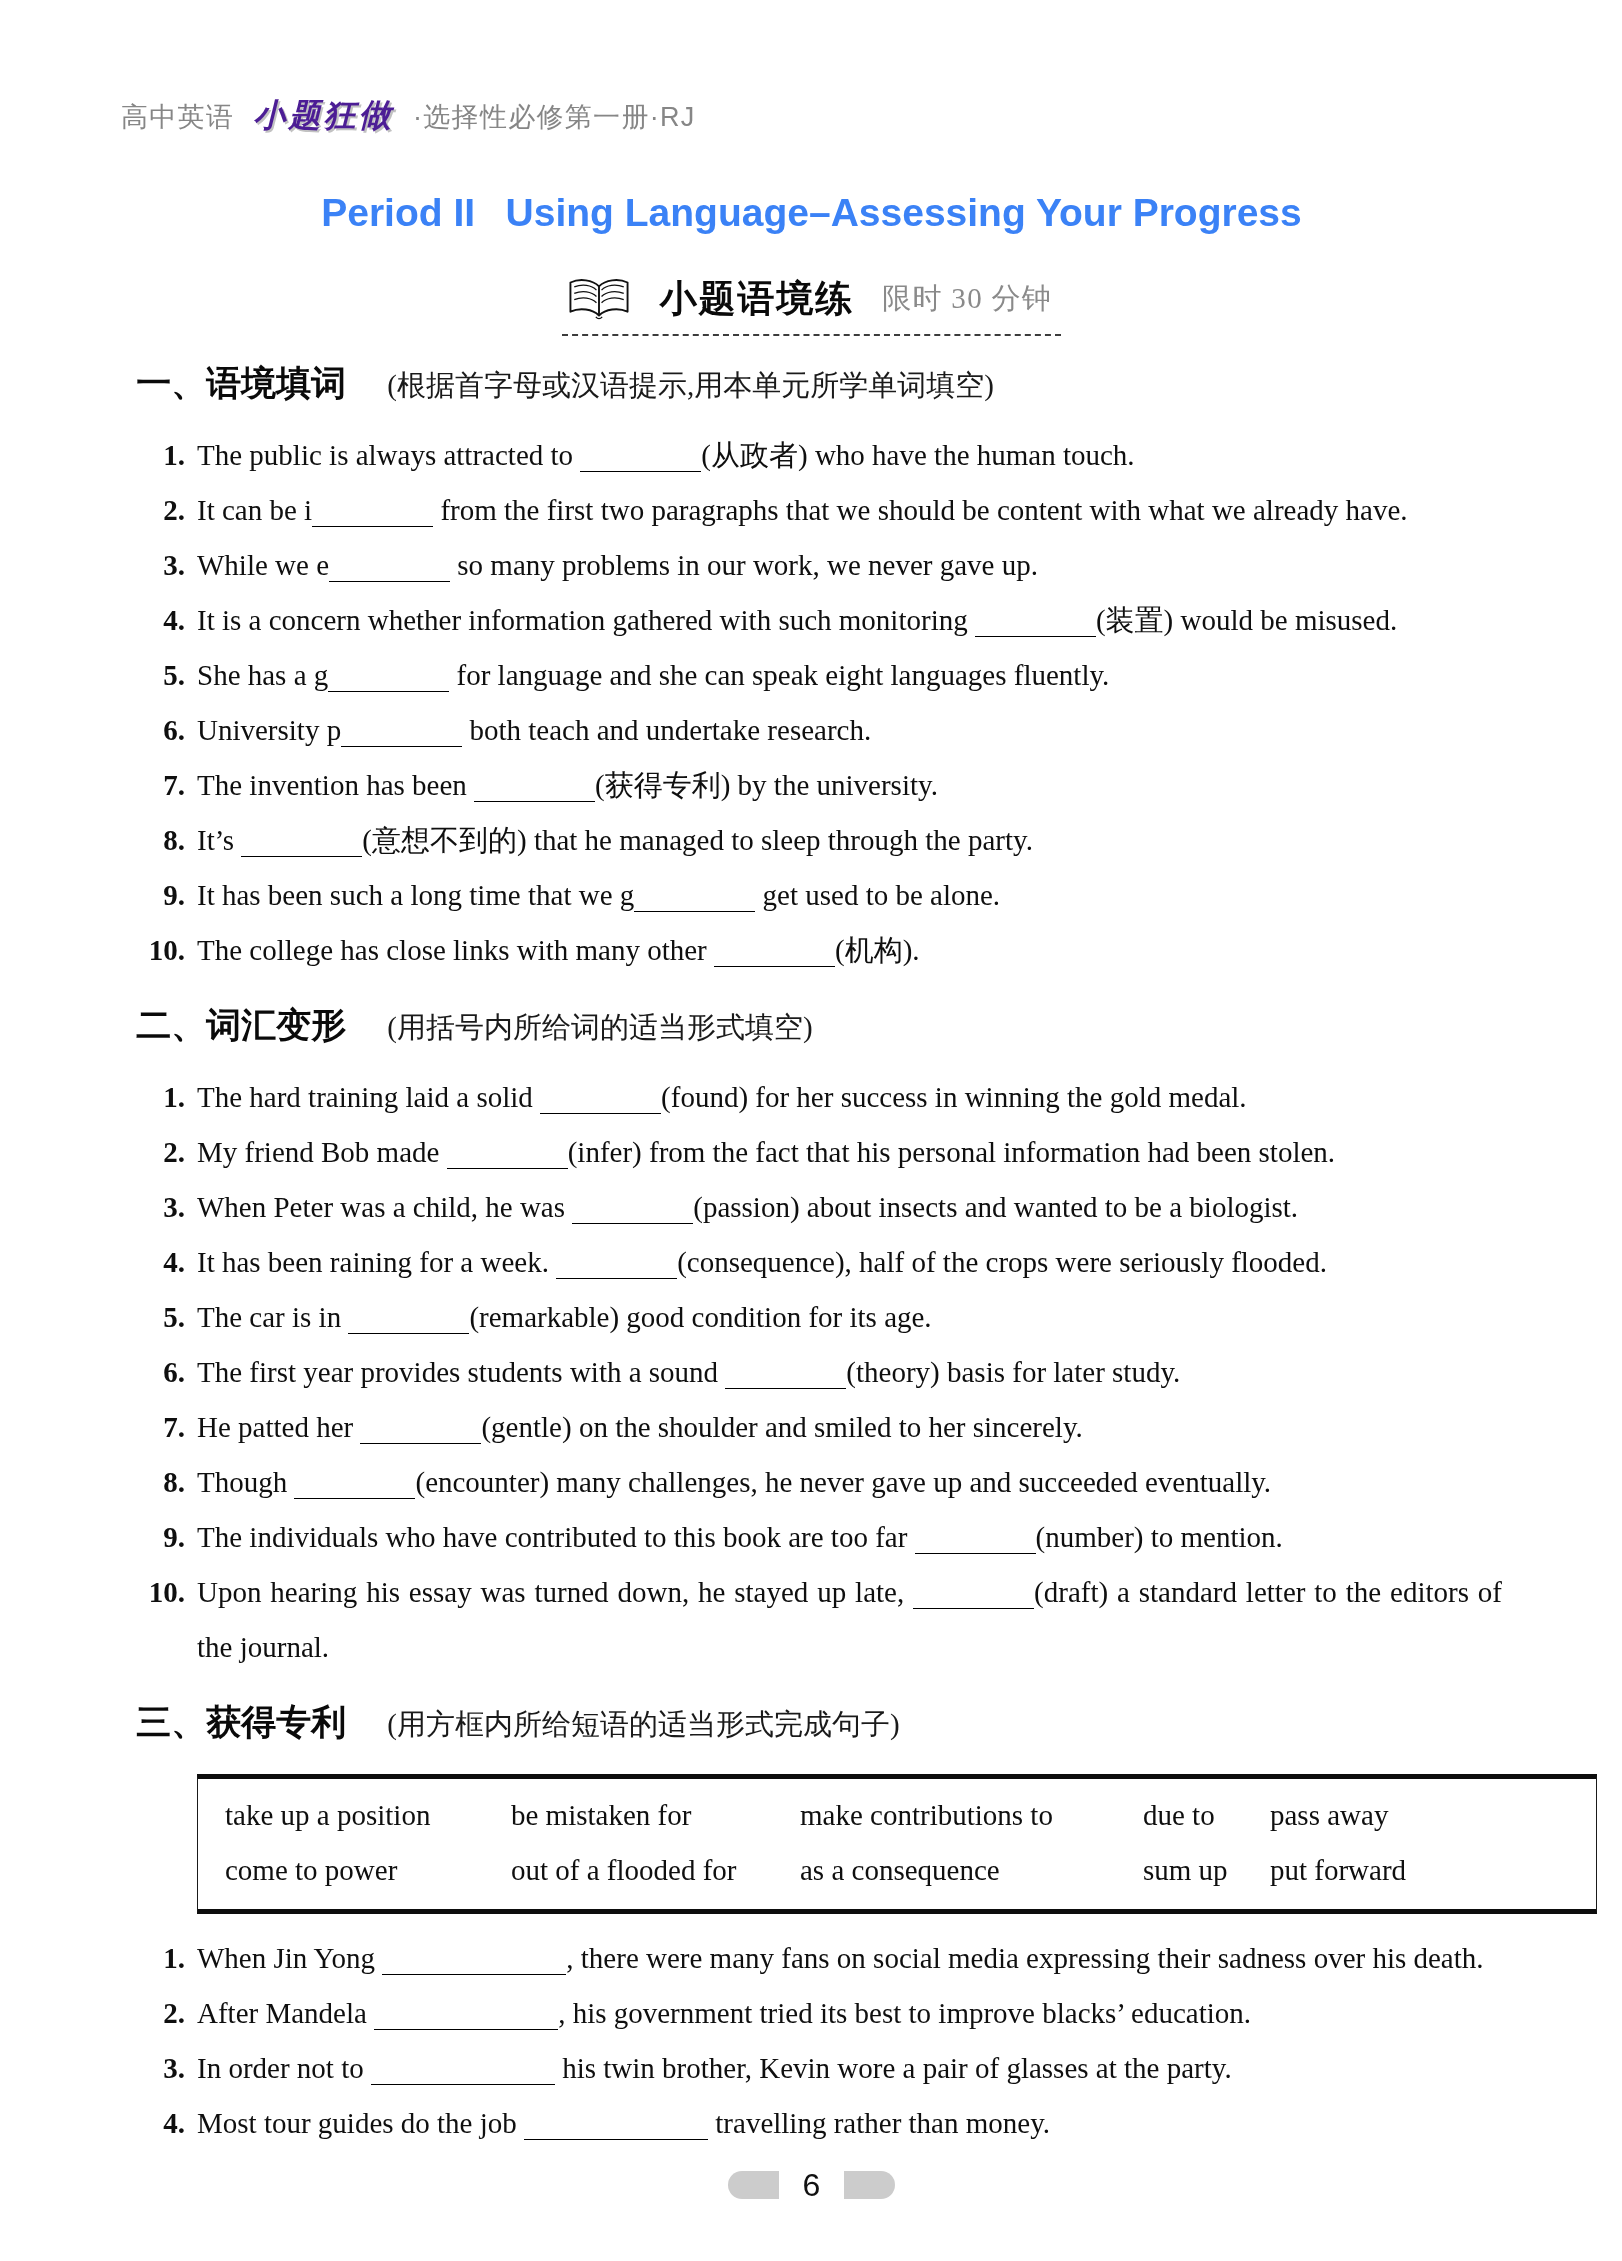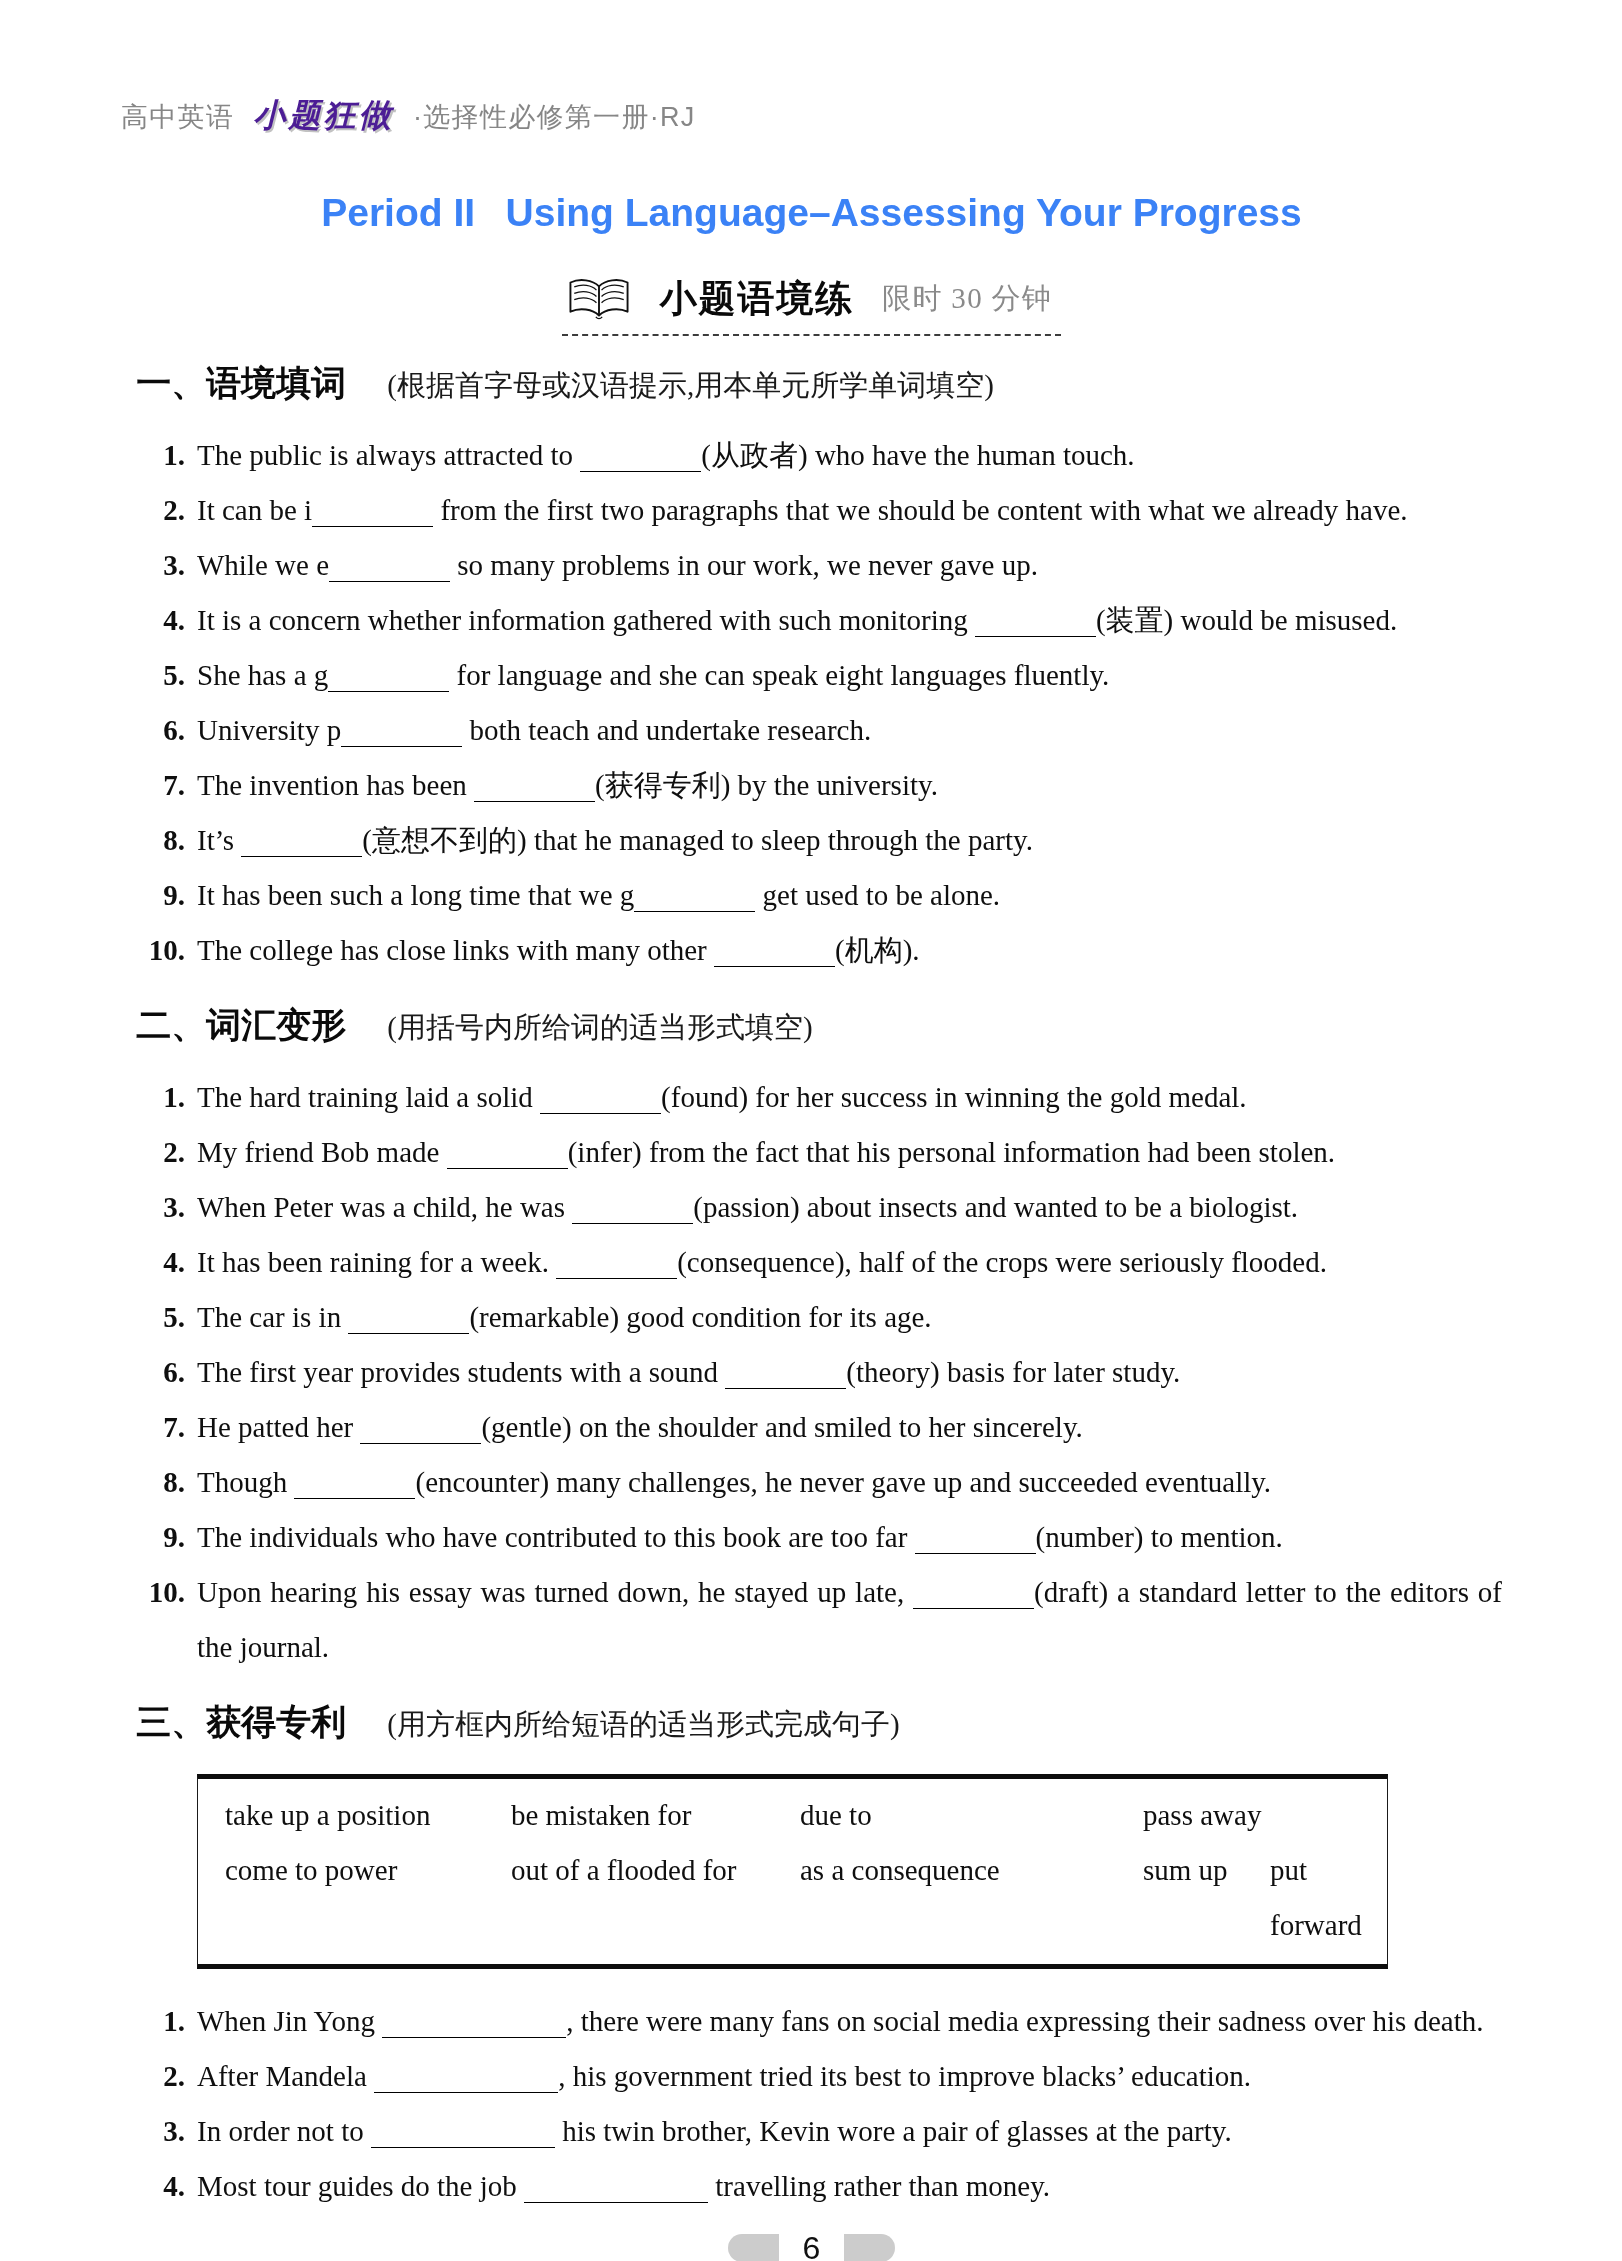--- a/index.html
+++ b/index.html
@@ -56,21 +56,21 @@
     position:absolute;left:0;top:0;width:64px;text-align:right;font-weight:bold;
   }
   .blank{
     display:inline-block;width:121px;height:23px;border-bottom:1.9px solid #000;
     vertical-align:-6.4px;
   }
   .section--three .blank{width:184px;}
 
   
   .word-box{
-    box-sizing:border-box;width:1191px;margin:14px 0 25px 76px;
+    box-sizing:border-box;width:1400px;margin:14px 0 17px 76px;
     border:1.9px solid #1a1a1a;border-top:5.7px solid #0d0d0d;border-bottom:5.7px solid #0d0d0d;
     padding:9px 27px 11.4px 27px;background:#fff;
   }
   .word-row{
     display:grid;grid-template-columns:286px 289px 343px 127px 1fr;
     font-size:29px;line-height:55px;color:#0f0f0f;
   }
 
   
   .footer{margin-top:15.3px;text-align:center;}
@@ -156,20 +156,21 @@
   </section>
 
   <section class="section section--three">
     <div class="sec-heading">
       <span class="cn">三、获得专利</span><span class="note">(用方框内所给短语的适当形式完成句子)</span>
     </div>
     <div class="word-box">
         <div class="word-row">
           <span>take up a position</span>
           <span>be mistaken for</span>
+          <span>make contributions to</span>
           <span>due to</span>
           <span>pass away</span>
         </div>
         <div class="word-row">
           <span>come to power</span>
           <span>out of a flooded for</span>
           <span>as a consequence</span>
           <span>sum up</span>
           <span>put forward</span>
         </div>

